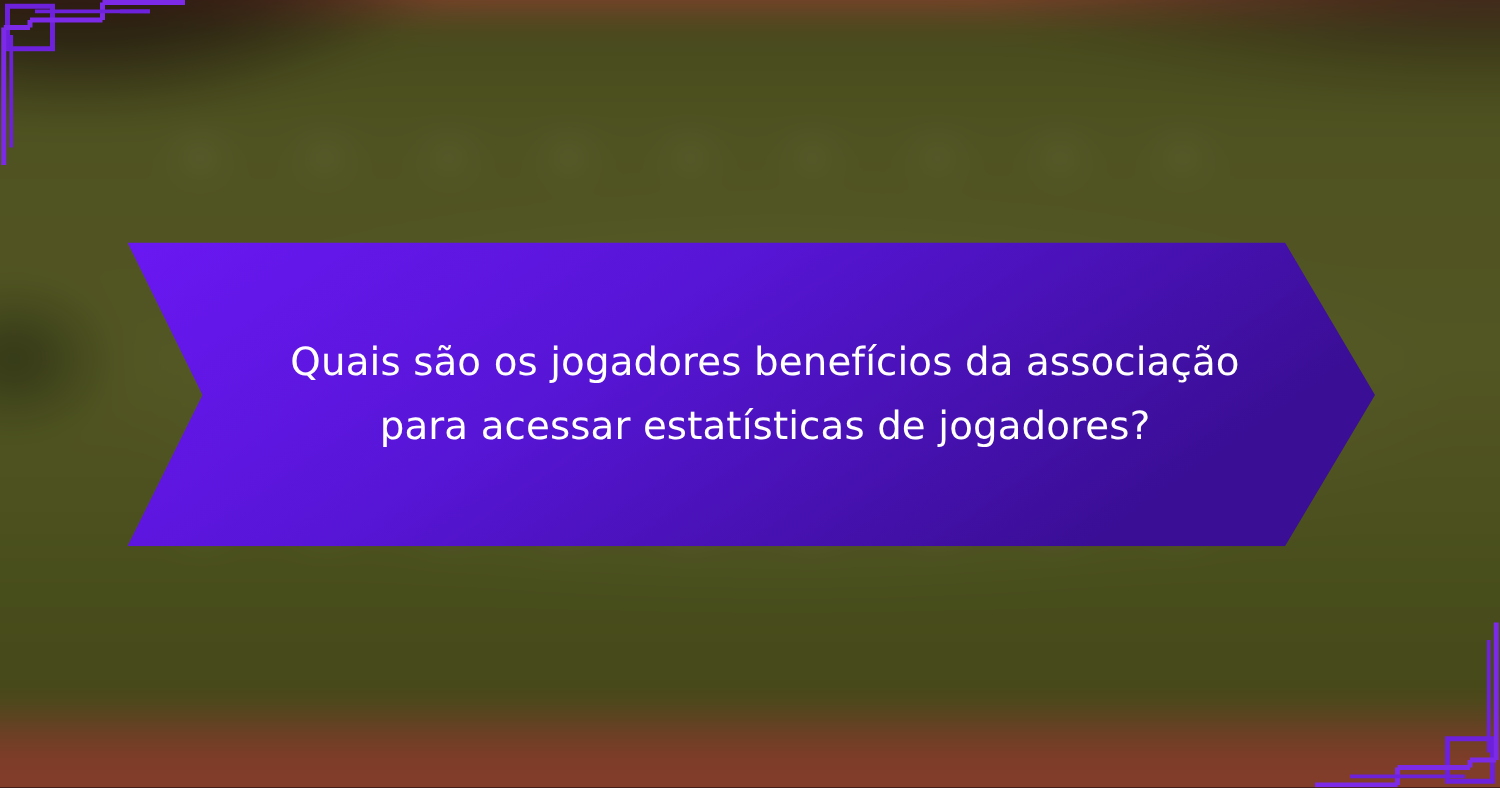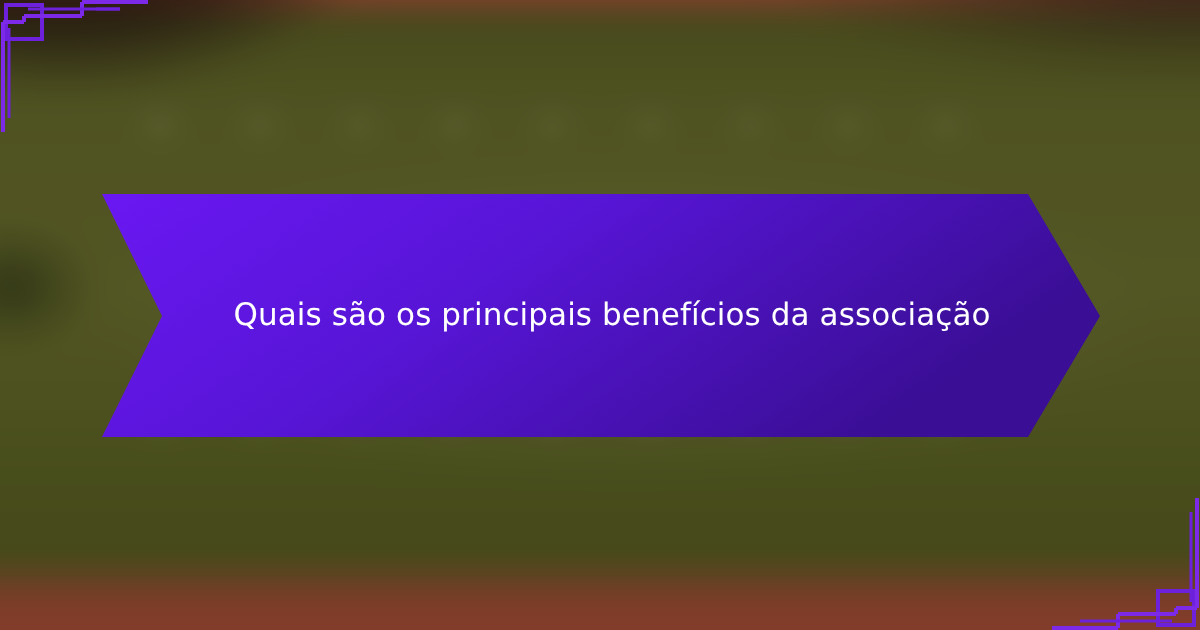--- a/index.html
+++ b/index.html
@@ -170,17 +170,18 @@
         <linearGradient id="bannerGrad" x1="0" y1="0" x2="1" y2="0.35">
           <stop offset="0" stop-color="#6a18f2"></stop>
           <stop offset="0.45" stop-color="#5715d6"></stop>
           <stop offset="1" stop-color="#3a0e95"></stop>
         </linearGradient>
       </defs>
       <polygon points="0,0 926,0 998,122 926,243 0,243 60,122" fill="url(#bannerGrad)"></polygon>
     </svg>
 
     <div class="banner-text">
-      <div class="banner-line">Quais são os principais benefícios da associação</div>
+      <div class="banner-line">Quais são os jogadores benefícios da associação</div>
+      <div class="banner-line">para acessar estatísticas de jogadores?</div>
     </div>
   </div>
 
 </div>
 
 </body></html>

